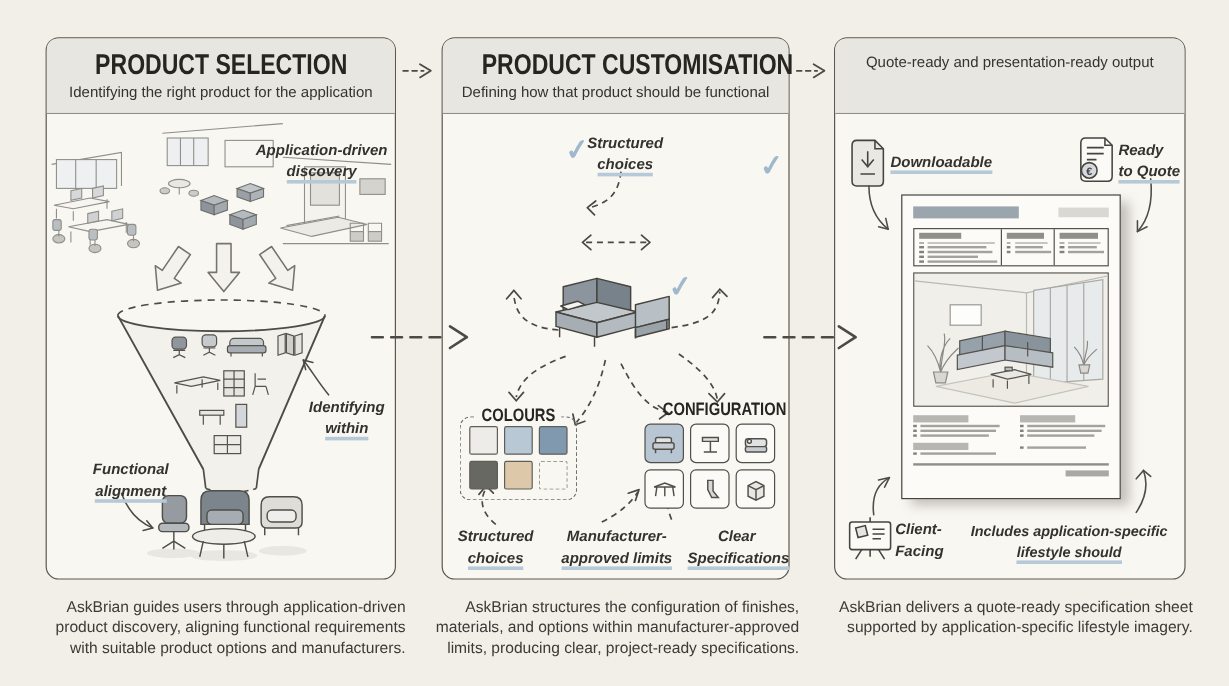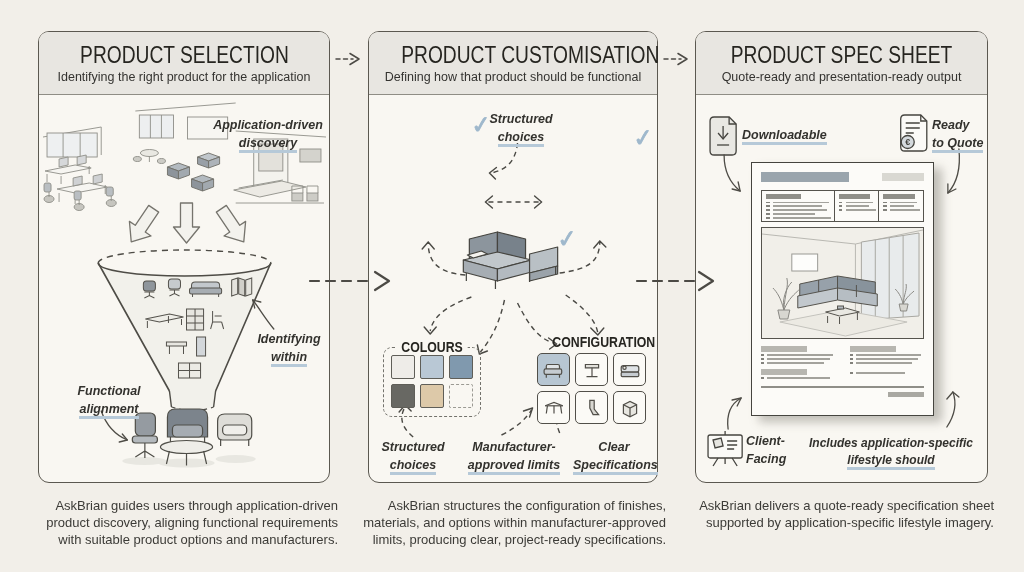--- a/index.html
+++ b/index.html
@@ -3,21 +3,21 @@
 <meta charset="utf-8">
 <style>
 *{margin:0;padding:0;box-sizing:border-box}
 html,body{width:1024px;height:572px;background:#f2efe9}
 #canvas{position:relative;width:1024px;height:572px;background:#f2efe9;font-family:"Liberation Sans",sans-serif;overflow:hidden}
 .panel{position:absolute;top:31px;height:452px;background:#f9f7f2;border:1.5px solid #5b5850;border-radius:11px}
 #p1{left:38px;width:292px}
 #p2{left:368px;width:290px}
 #p3{left:695px;width:293px}
 .phead{height:63px;background:#e8e6e1;border-bottom:1.5px solid #8f8d85;border-radius:9px 9px 0 0;text-align:center;padding-top:10px}
-.phead h1{font-size:24px;font-weight:400;color:#262520;line-height:1.05;white-space:nowrap}
+.phead h1{font-size:24px;font-weight:700;color:#262520;line-height:1.05;white-space:nowrap}
 .phead h1 span{display:inline-block;transform:scaleX(.8)}
 .phead .sub{margin-top:3px;font-size:12.5px;color:#343330}
 .pbody{position:relative;height:386px}
 .illu{position:absolute;left:0;top:0;width:100%;height:100%}
 .hw{position:absolute;font-family:"Liberation Sans",sans-serif;font-style:italic;font-weight:700;font-size:12.5px;line-height:1.4;color:#33322e;text-align:center}
 .hw .u{border-bottom:3px solid #b6c9d8}
 .hw.la{text-align:left}
 .caption{position:absolute;top:497px;font-size:13px;line-height:1.32;text-align:right;color:#3c3b37}
 #cap1{left:30px;width:308px}
 #cap2{left:360px;width:306px}
@@ -331,21 +331,20 @@
       </div>
       <div class="hw" style="left:204px;top:344px;width:82px">
         <span>Clear</span><br>
         <span class="u">Specifications</span>
       </div>
     </div>
   </section>
 
   <section class="panel" id="p3">
     <header class="phead">
-      <h1><span>PRODUCT SPEC SHEET</span></h1>
       <div class="sub">Quote-ready and presentation-ready output</div>
     </header>
     <div class="pbody">
       <svg class="illu" viewBox="0 0 290 386" preserveAspectRatio="none">
         <g transform="translate(14,22)" stroke="#45443f" stroke-width="1.3" fill="none">
           <path d="M0,4 Q0,0 4,0 L19,0 L26,7 L26,34 Q26,38 22,38 L4,38 Q0,38 0,34 Z" fill="#e9e8e3"></path>
           <path d="M19,0 L19,7 L26,7"></path>
           <line x1="13" y1="9" x2="13" y2="21"></line>
           <path d="M8,16 L13,22 L18,16"></path>
           <line x1="7" y1="28" x2="19" y2="28"></line>

